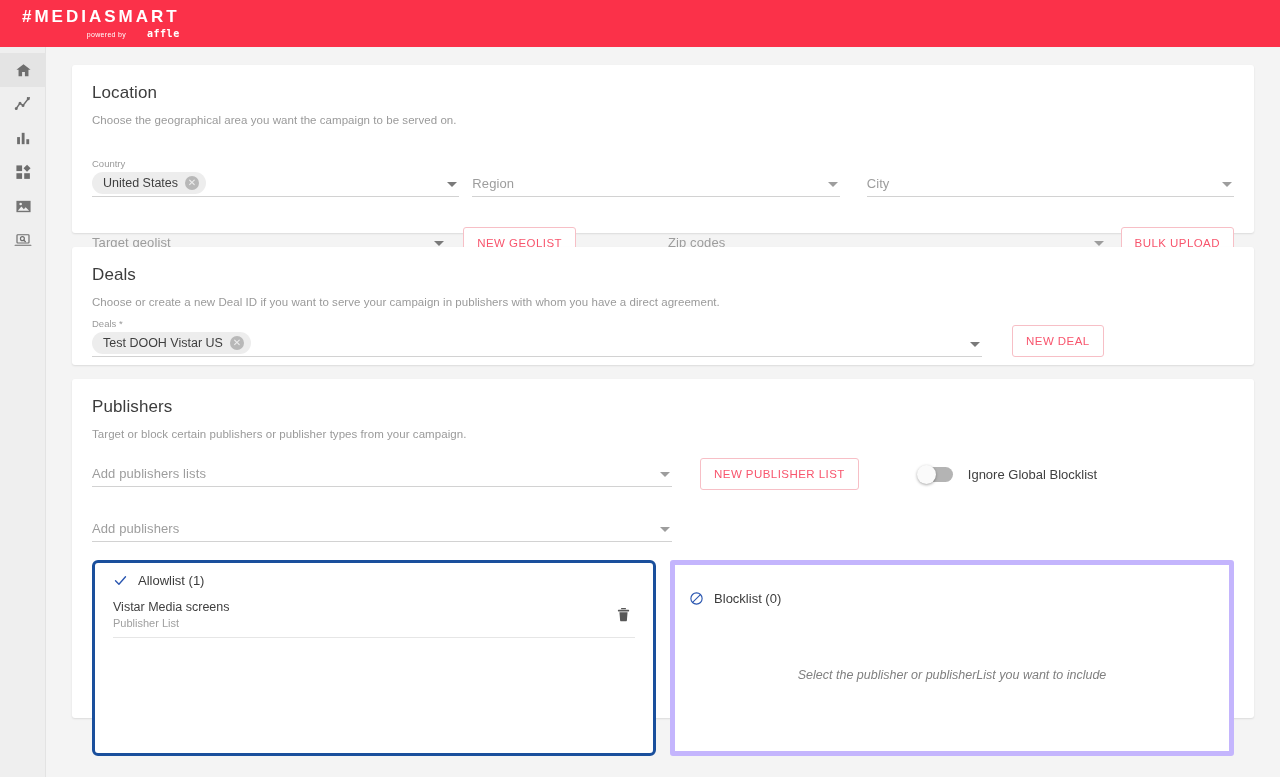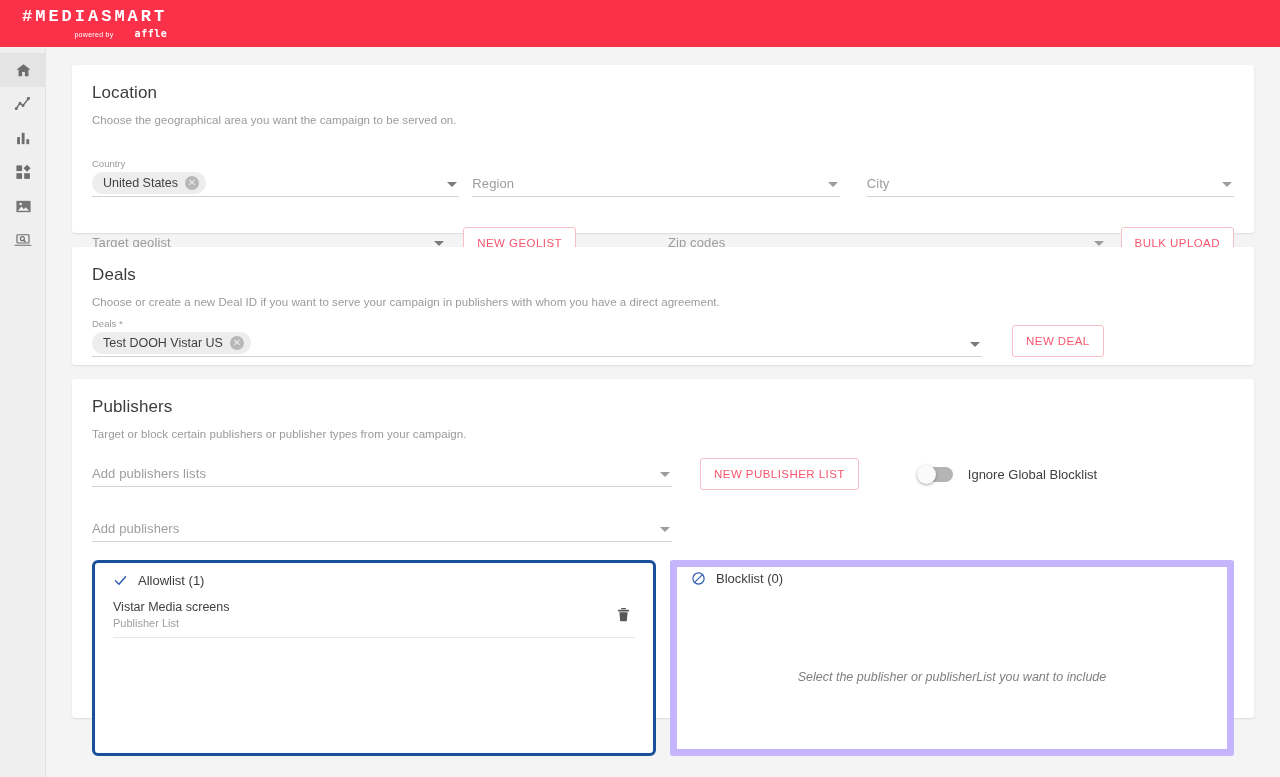--- a/index.html
+++ b/index.html
@@ -17,21 +17,21 @@
     background: #fb3149;
     display: flex; align-items: center;
   }
   .logo-wrap {
     margin-left: 22px;
     display: flex; flex-direction: column; align-items: flex-start;
     line-height: 1;
   }
   .logo-main {
     color: #ffffff;
-    font-family: Liberation Mono, monospace;
+    font-family: Liberation Sans, sans-serif;
     font-size: 17px;
     font-weight: bold;
     letter-spacing: 3.0px;
     white-space: nowrap;
   }
   .logo-sub {
     margin-top: 4px;
     align-self: flex-end;
     color: #ffffff;
     font-size: 7px;
@@ -151,23 +151,23 @@
     background: #fafafa;
     box-shadow: 0 1px 3px rgba(0,0,0,.35);
   }
   .toggle-label { font-size: 13px; color: #3f3f3f; margin-left: 15px; }
 
   
   .panels { display: flex; gap: 14px; margin-top: 18px; }
   .panel {
     width: 586px; height: 196px;
     background: #ffffff;
-    border: 7px solid #c4b5fd;
+    border: 5px solid #c4b5fd;
     border-radius: 3px;
-    padding: 4px 14px;
+    padding: 26px 14px;
     position: relative;
   }
   .panel.selected {
     border: 3px solid #1a4f9c;
     border-radius: 6px;
     padding: 10px 18px;
   }
   .panel-head {
     display: flex; align-items: center; gap: 10px;
     font-size: 13px; color: #3c3c3c;

